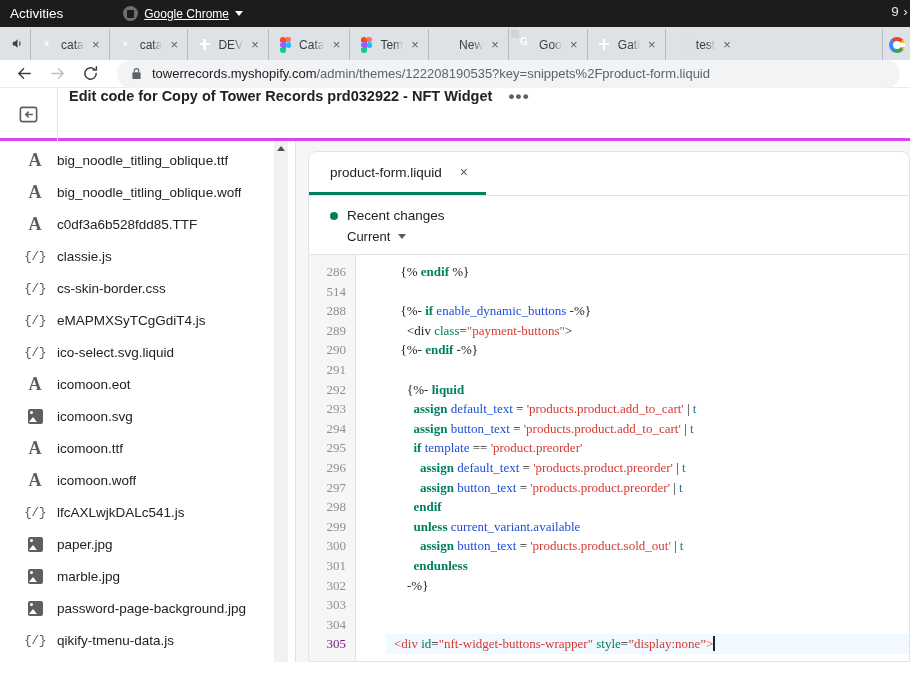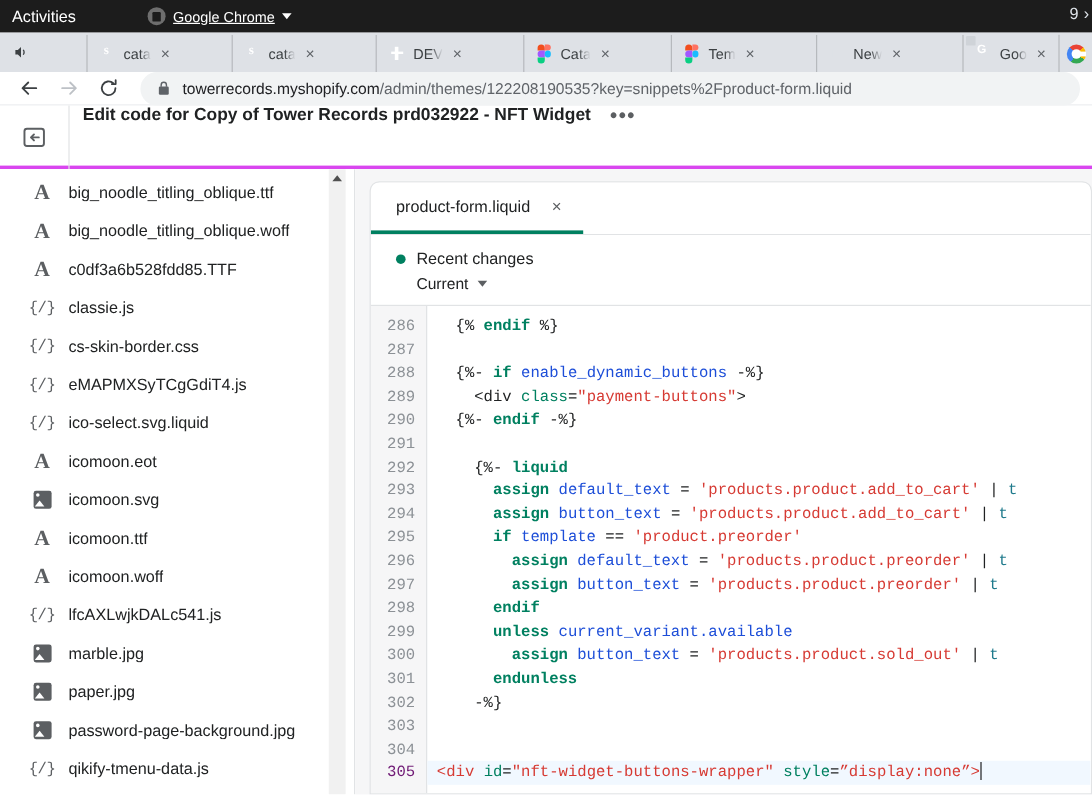--- a/index.html
+++ b/index.html
@@ -67,21 +67,20 @@
     height: 31px;
     display: flex; align-items: center;
     gap: 5px;
     padding: 0 6px 0 9px;
     flex: 0 0 auto;
     position: relative;
     font-size: 12px;
     color: #3c4043;
     border-left: 1px solid #b6b9bd;
     max-width: 86px;
-    margin-left: 42px;
   }
   .tab:first-of-type { border-left: 1px solid #b6b9bd; }
   .tab .favicon { width: 16px; height: 16px; flex: 0 0 16px; position: relative; }
   .tab .tab-title {
     white-space: nowrap; overflow: hidden;
     flex: 1 1 auto;
     -webkit-mask-image: linear-gradient(to right, #000 60%, transparent 100%);
     mask-image: linear-gradient(to right, #000 60%, transparent 100%);
   }
   .tab .tab-close {
@@ -357,23 +356,24 @@
     border-top:5px solid #5c5f62;
     display:inline-block;
   }
 
   
   #code-view {
     flex: 1 1 auto;
     display: flex;
     overflow: hidden;
     background: #fff;
-    font-family: Liberation Mono, monospace;
+    font-family: Liberation Serif, serif;
     font-size: 13px;
     line-height: 19.6px;
+    gap: 30px;
   }
   #gutter {
     flex: 0 0 47px;
     background: #f6f6f7;
     color: #8c9196;
     text-align: right;
     padding: 7px 9px 0 0;
     border-right: 1px solid #e1e3e5;
     user-select: none;
   }
@@ -587,27 +587,27 @@
         <div class="file-row">
           <span class="file-icon">
             <span class="icon-code">{/}</span>
           </span>
           <span class="file-name">lfcAXLwjkDALc541.js</span>
         </div>
         <div class="file-row">
           <span class="file-icon">
             <span class="icon-image"></span>
           </span>
+          <span class="file-name">paper.jpg</span>
+        </div>
+        <div class="file-row">
+          <span class="file-icon">
+            <span class="icon-image"></span>
+          </span>
           <span class="file-name">marble.jpg</span>
-        </div>
-        <div class="file-row">
-          <span class="file-icon">
-            <span class="icon-image"></span>
-          </span>
-          <span class="file-name">paper.jpg</span>
         </div>
         <div class="file-row">
           <span class="file-icon">
             <span class="icon-image"></span>
           </span>
           <span class="file-name">password-page-background.jpg</span>
         </div>
         <div class="file-row">
           <span class="file-icon">
             <span class="icon-code">{/}</span>
@@ -641,21 +641,21 @@
         </div>
         <div id="recent-select">
           <span>Current</span>
           <span class="caret"></span>
         </div>
       </div>
 
       <div id="code-view">
         <div id="gutter">
             <div class="ln">286</div>
-            <div class="ln">287</div>
+            <div class="ln">514</div>
             <div class="ln">288</div>
             <div class="ln">289</div>
             <div class="ln">290</div>
             <div class="ln">291</div>
             <div class="ln">292</div>
             <div class="ln">293</div>
             <div class="ln">294</div>
             <div class="ln">295</div>
             <div class="ln">296</div>
             <div class="ln">297</div>

